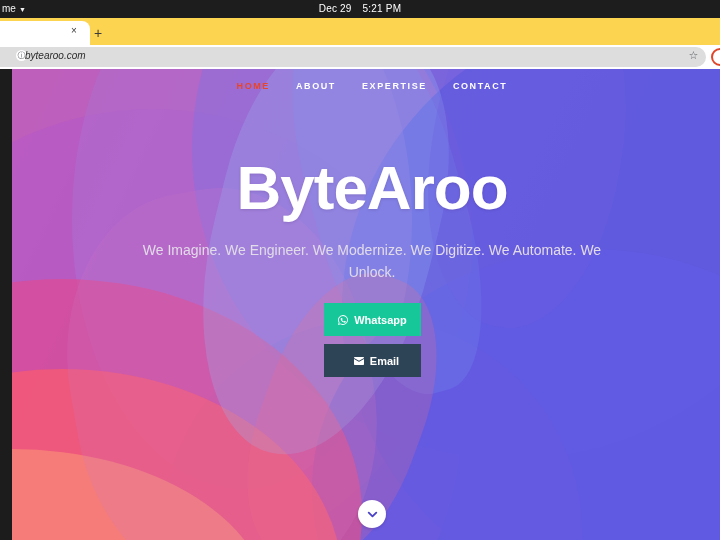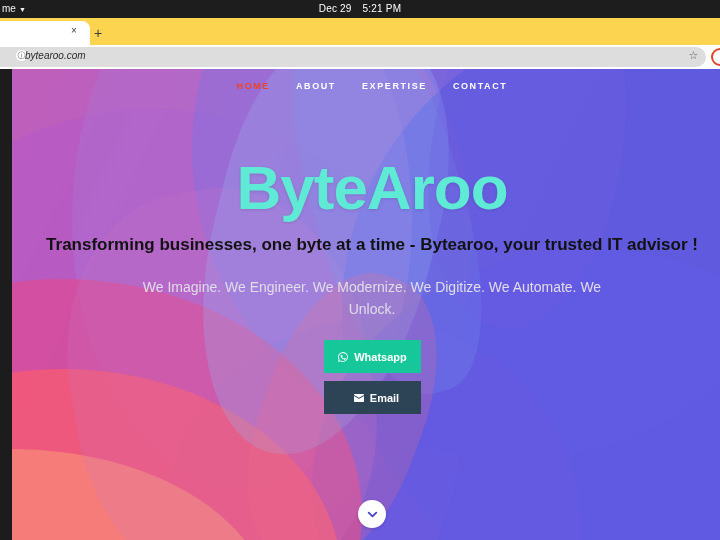--- a/index.html
+++ b/index.html
@@ -147,21 +147,21 @@
   }
   .nav-link.active{ color:#e8452a; }
 
   
   #hero{
     position:absolute; top:34px; left:0; width:720px; height:437px;
     z-index:5; display:flex; flex-direction:column; align-items:center;
   }
   #hero-title{
     margin-top:52px;
-    font-size:62px; font-weight:700; color:#5eead4;
+    font-size:62px; font-weight:700; color:#ffffff;
     letter-spacing:-1px; line-height:1.05;
     text-shadow:0 1px 3px rgba(60,30,90,.18);
   }
   #hero-subtitle{
     margin-top:14px; width:660px; text-align:center;
     font-size:17px; font-weight:700; color:#121212;
     line-height:1.35;
   }
   #hero-tagline{
     margin-top:20px; width:460px; text-align:center;
@@ -246,21 +246,20 @@
 
   <nav id="site-nav">
     <a class="nav-link active" href="#">HOME</a>
     <a class="nav-link" href="#">ABOUT</a>
     <a class="nav-link" href="#">EXPERTISE</a>
     <a class="nav-link" href="#">CONTACT</a>
   </nav>
 
   <div id="hero">
     <h1 id="hero-title">ByteAroo</h1>
-    <p id="hero-subtitle">Transforming businesses, one byte at a time - Bytearoo, your trusted IT advisor !</p>
     <p id="hero-tagline">We Imagine. We Engineer. We Modernize. We Digitize. We Automate. We Unlock.</p>
 
     <div id="cta-group">
       <button class="cta-btn" id="btn-whatsapp">
         <svg class="cta-icon" viewBox="0 0 24 24" aria-hidden="true">
           <path fill="#ffffff" d="M12 2a10 10 0 0 0-8.6 15.1L2 22l5-1.3A10 10 0 1 0 12 2zm0 1.8a8.2 8.2 0 1 1-4.2 15.2l-.3-.2-3 .8.8-2.9-.2-.3A8.2 8.2 0 0 1 12 3.8zm-3 4c-.2 0-.5.1-.7.4-.3.3-.9.9-.9 2.1s.9 2.4 1 2.6c.1.2 1.8 2.8 4.4 3.8 2.2.9 2.6.7 3.1.6.5 0 1.5-.6 1.7-1.2.2-.6.2-1.1.1-1.2l-.6-.3-1.6-.8c-.2-.1-.4-.1-.6.1l-.8 1c-.1.2-.3.2-.5.1a6.7 6.7 0 0 1-2-1.2 7.4 7.4 0 0 1-1.3-1.7c-.1-.2 0-.4.1-.5l.4-.5.3-.5v-.5l-.7-1.7c-.2-.5-.4-.4-.6-.4h-.4z"></path>
         </svg>
         <span>Whatsapp</span>
       </button>
 

